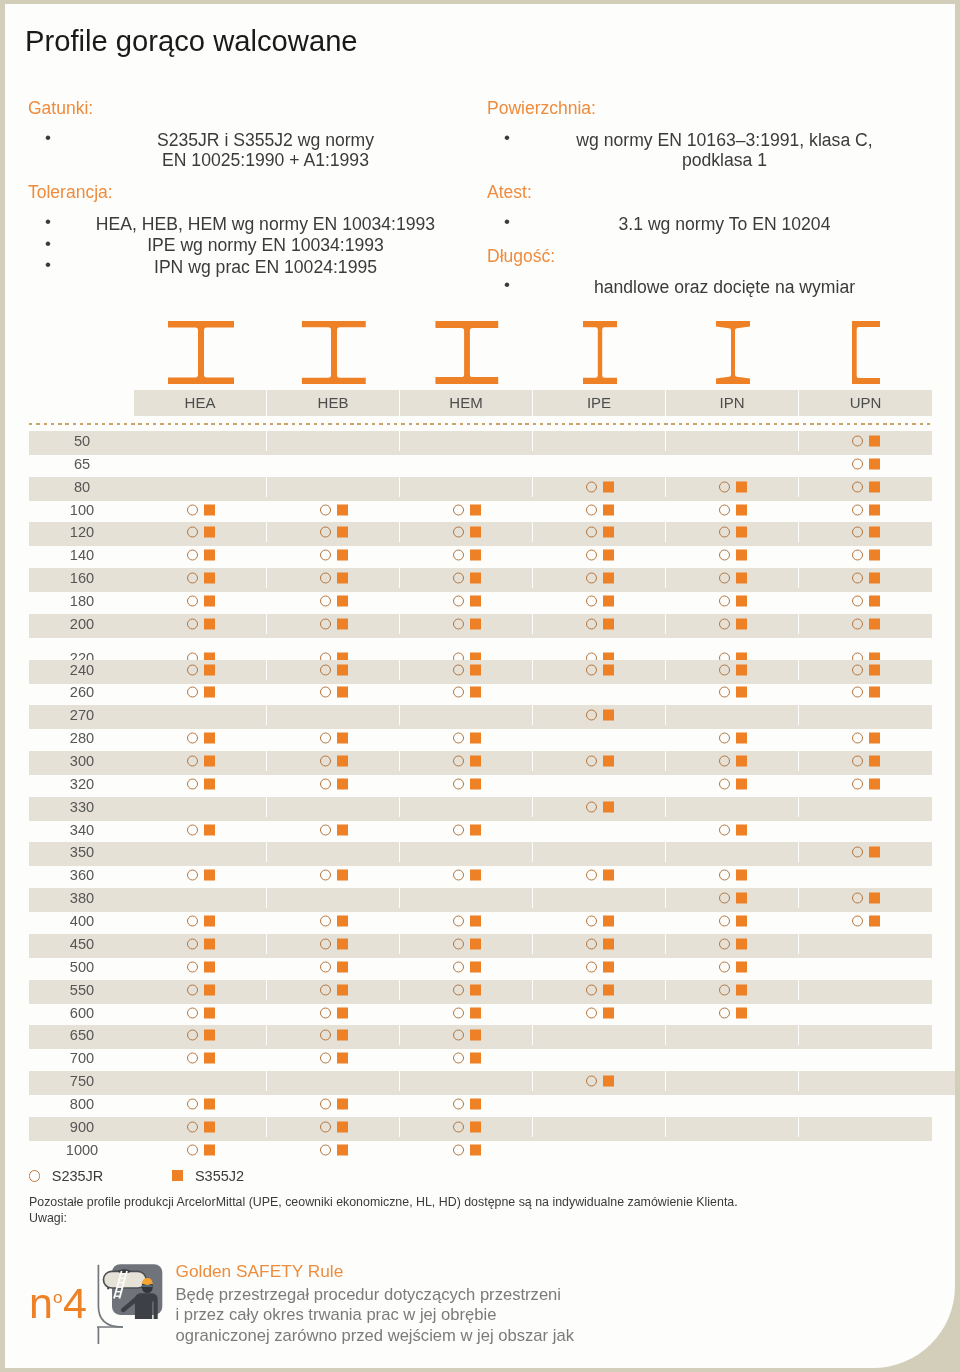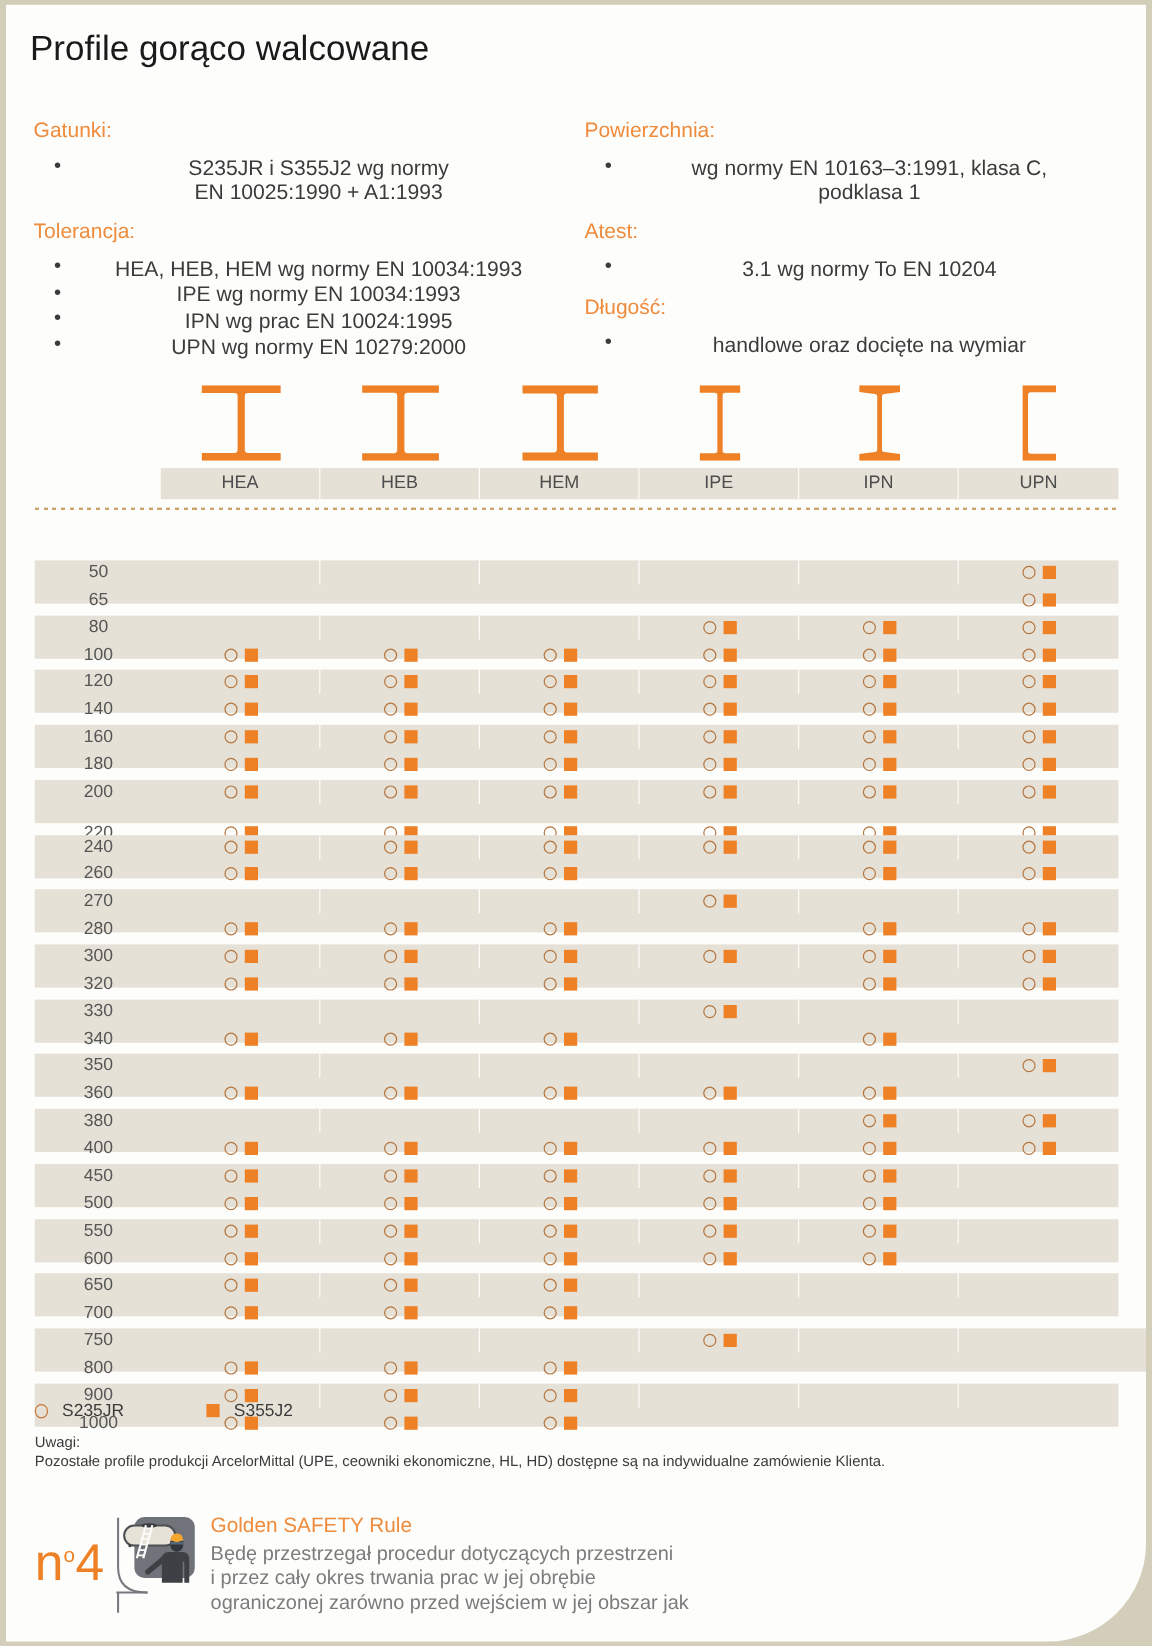--- a/index.html
+++ b/index.html
@@ -35,21 +35,21 @@
   .hdr-cell{position:absolute;top:0;width:133px;height:26px;background:#e5e1d6;
             text-align:center;font-size:15px;line-height:26px;color:#4d4d4d;
             box-sizing:border-box;border-right:1px solid #fdfdfb;}
   .hdr-cell:last-child{border-right:none;}
 
   .dash{position:absolute;left:24px;top:419px;width:903px;height:1.6px;
         background:repeating-linear-gradient(to right,#c9a36a 0 3.4px,rgba(0,0,0,0) 3.4px 7.3px);}
 
   
   .tbl{position:absolute;left:24px;top:427px;width:903px;}
-  .row{position:absolute;left:0;width:903px;height:36px;margin-top:36px;}
+  .row{position:absolute;left:0;width:903px;height:24px;}
   .row.alt{background:#e5e1d6;}
   .row .lbl{position:absolute;left:16px;top:0;width:74px;text-align:center;
             font-size:14.6px;line-height:20px;color:#565656;}
   .cell{position:absolute;top:0;width:133px;height:20px;}
   .row.alt .cell{border-right:1px solid #fdfdfb;box-sizing:border-box;}
   .row.alt .cell.last{border-right:none;}
   .mk{position:absolute;top:50%;transform:translateY(-50%);}
   .mk-c{left:52.5px;width:11px;height:11px;border:1px solid #b5763f;border-radius:50%;box-sizing:border-box;}
   .mk-s{left:70px;width:11px;height:11px;background:#EE8026;}
 
@@ -90,23 +90,20 @@
         <div class="spec-h">Tolerancja:</div>
         <div class="spec-ul">
           <div class="spec-li">
             <span>HEA, HEB, HEM wg normy EN 10034:1993</span>
           </div>
           <div class="spec-li">
             <span>IPE wg normy EN 10034:1993</span>
           </div>
           <div class="spec-li">
             <span>IPN wg prac EN 10024:1995</span>
-          </div>
-          <div class="spec-li">
-            <span>UPN wg normy EN 10279:2000</span>
           </div>
         </div>
       </div>
     <div class="col-r">
         <div class="spec-h">Powierzchnia:</div>
         <div class="spec-ul">
           <div class="spec-li">
             <span>wg normy EN 10163–3:1991, klasa C,</span>
             <span>podklasa 1</span>
           </div>
@@ -847,22 +844,22 @@
         <div class="cell last" style="left: 770px;"></div>
       </div>
     </div>
 
   <div class="legend">
       <div class="lg" style="left: 3.75px;"><span class="lg-mk lg-c" style="left: 0px; position: absolute;"></span><span style="margin-left: 23px;">S235JR</span></div>
       <div class="lg" style="left: 146.9px;"><span class="lg-mk lg-s" style="left: 0px; position: absolute;"></span><span style="margin-left: 23px;">S355J2</span></div>
     </div>
 
   <div class="notes">
+    <div>Pozostałe profile produkcji ArcelorMittal (UPE, ceowniki ekonomiczne, HL, HD) dostępne są na indywidualne zamówienie Klienta.</div>
     <div>Uwagi:</div>
-    <div>Pozostałe profile produkcji ArcelorMittal (UPE, ceowniki ekonomiczne, HL, HD) dostępne są na indywidualne zamówienie Klienta.</div>
   </div>
 
   <div class="safety">
     <div class="badge"><span>n</span><sup>o</sup><span>4</span></div>
     <div class="pictogram"><svg width="70" height="88" viewBox="0 0 70 88">
           <path d="M2.4 5.6 V46 Q2.4 67 26.1 67" fill="none" stroke="#75797d" stroke-width="1.7" stroke-linecap="square"></path>
           <path d="M1.8 67 H26.1 M2.4 67 V83.2" fill="none" stroke="#75797d" stroke-width="1.7" stroke-linecap="square"></path>
           <rect x="16" y="4.2" width="50.3" height="50.7" rx="8.2" fill="#70747a"></rect>
           <path d="M15.8 11.3 H41.7 a8.35 8.35 0 0 1 0 16.7 H15.8 a8.35 8.35 0 0 1 0 -16.7 Z" fill="#e7e2d7" stroke="#4c5053" stroke-width="1.7"></path>
           <ellipse cx="28.3" cy="11.3" rx="6.4" ry="2.0" fill="#3a3d40"></ellipse>

